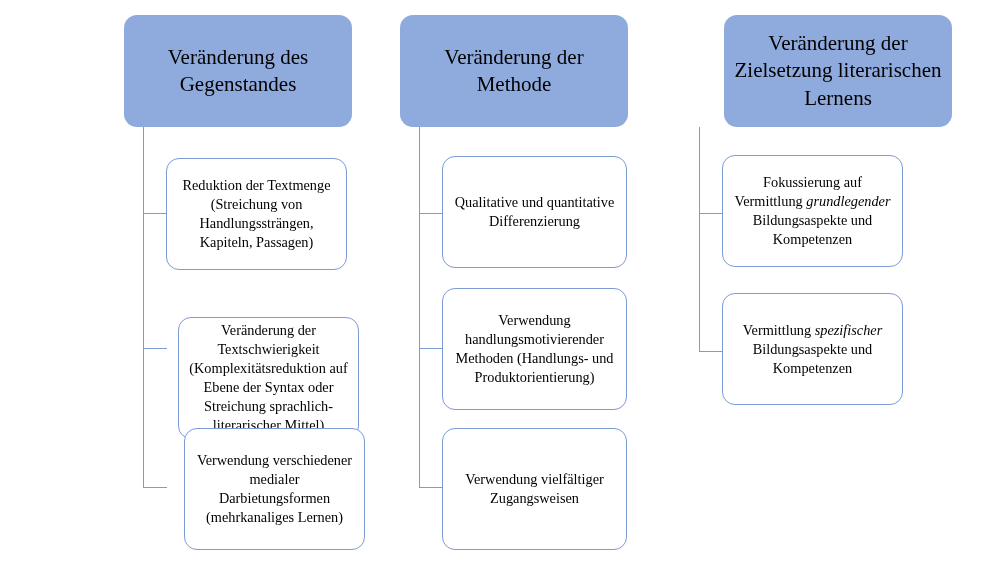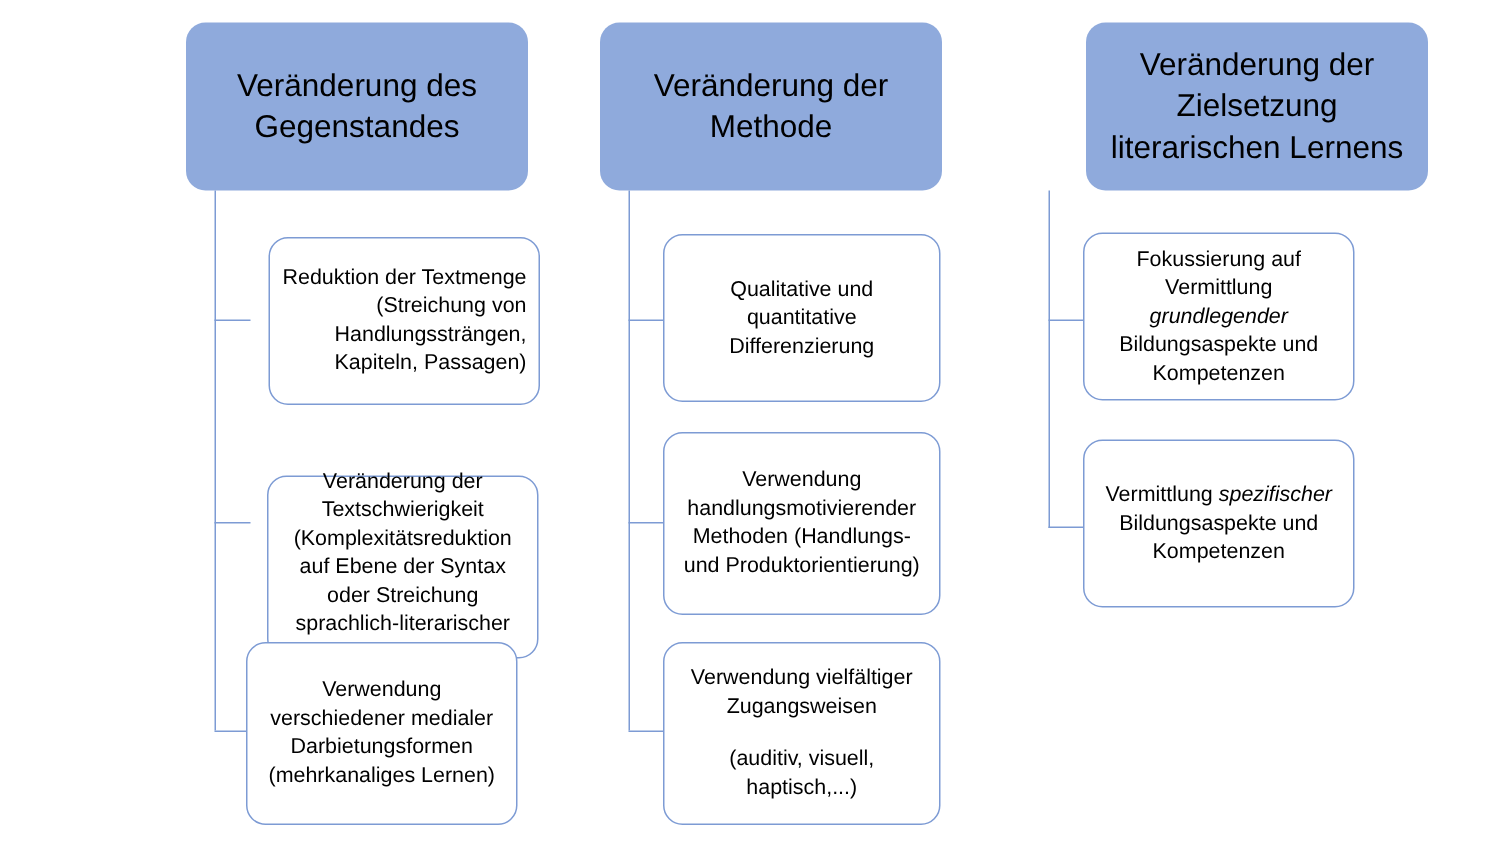--- a/index.html
+++ b/index.html
@@ -10,20 +10,21 @@
   body {
     font-family: "Liberation Sans", sans-serif;
     -webkit-font-smoothing: antialiased;
   }
   #canvas {
     position: relative;
     width: 1000px;
     height: 563px;
     background: #ffffff;
     overflow: hidden;
+    font-family: Liberation Serif, serif;
   }
   .column {
     position: absolute;
     top: 0;
     height: 563px;
   }
   .header-box {
     position: absolute;
     box-sizing: border-box;
     background: #8FAADC;
@@ -80,29 +81,29 @@
 
   <div class="column">
 
     <div class="header-box" style="left:124px; top:15px; width:228px; height:112px;">Veränderung des Gegenstandes</div>
 
     <div class="vline" style="left:143px; top:127px; height:360px;"></div>
     <div class="hline" style="left:143px; top:213px; width:24px;"></div>
     <div class="hline" style="left:143px; top:348px; width:24px;"></div>
     <div class="hline" style="left:143px; top:487px; width:24px;"></div>
 
-    <div class="child-box" style="left:179px; top:158px; width:181px; height:112px;text-align:right;">
+    <div class="child-box" style="left:166px; top:158px; width:181px; height:112px;">
       <p>Reduktion der Textmenge (Streichung von Handlungssträngen, Kapiteln, Passagen)</p>
     </div>
 
     <div class="child-box" style="left:178px; top:288px; width:181px; height:122px;margin-top:29px;">
       <p>Veränderung der Textschwierigkeit (Komplexitätsreduktion auf Ebene der Syntax oder Streichung sprachlich-literarischer Mittel)</p>
     </div>
 
-    <div class="child-box" style="left:164px; top:428px; width:181px; height:122px;">
+    <div class="child-box" style="left:184px; top:428px; width:181px; height:122px;">
       <p>Verwendung verschiedener medialer Darbietungsformen (mehrkanaliges Lernen)</p>
     </div>
   </div>
 
   <div class="column">
 
     <div class="header-box" style="left:400px; top:15px; width:228px; height:112px;">Veränderung der Methode</div>
 
     <div class="vline" style="left:419px; top:127px; height:360px;"></div>
     <div class="hline" style="left:419px; top:213px; width:24px;"></div>
@@ -112,21 +113,20 @@
     <div class="child-box" style="left:442px; top:156px; width:185px; height:112px;">
       <p>Qualitative und quantitative Differenzierung</p>
     </div>
 
     <div class="child-box" style="left:442px; top:288px; width:185px; height:122px;">
       <p>Verwendung handlungsmotivierender Methoden (Handlungs- und Produktorientierung)</p>
     </div>
 
     <div class="child-box" style="left:442px; top:428px; width:185px; height:122px;align-items:flex-end;">
       <p>Verwendung vielfältiger Zugangsweisen</p>
-      <p>(auditiv, visuell, haptisch,...)</p>
     </div>
   </div>
 
   <div class="column">
 
     <div class="header-box" style="left:680px; top:15px; width:228px; height:112px;margin-left:44px;">Veränderung der Zielsetzung literarischen Lernens</div>
 
     <div class="vline" style="left:699px; top:127px; height:225px;"></div>
     <div class="hline" style="left:699px; top:213px; width:24px;"></div>
     <div class="hline" style="left:699px; top:351px; width:24px;"></div>

